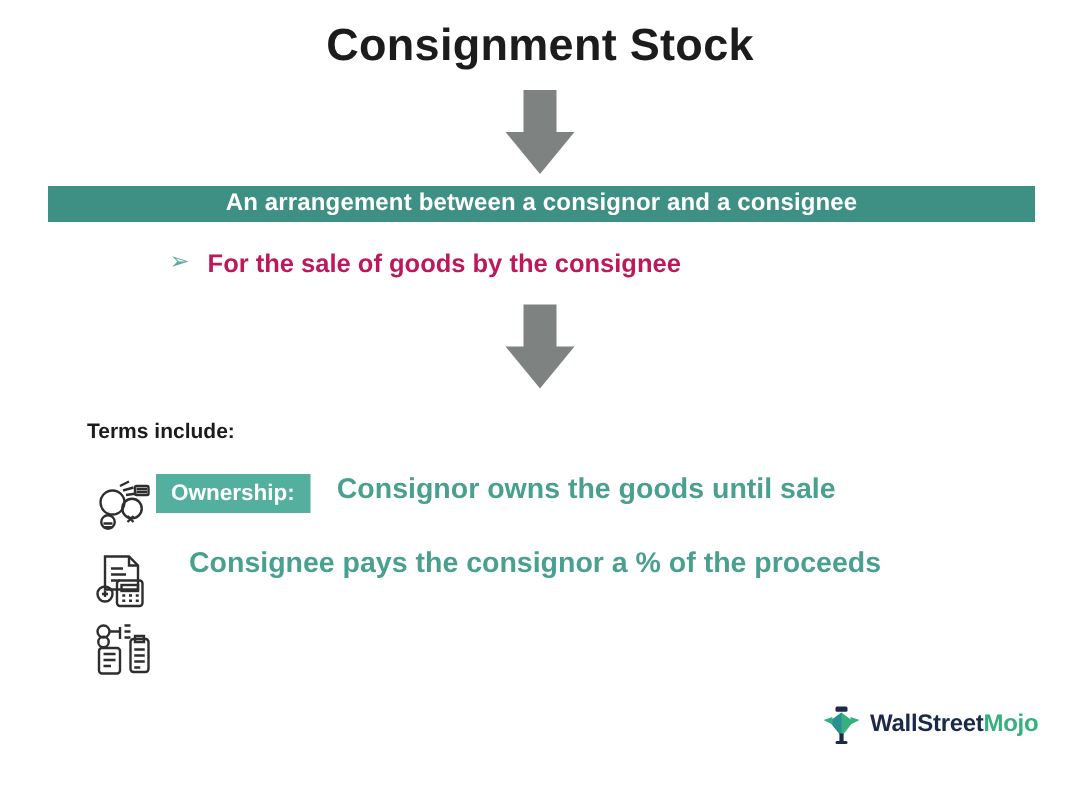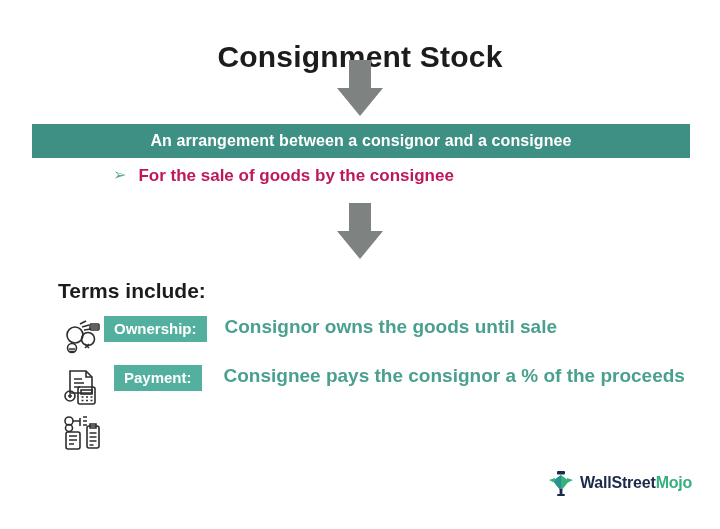--- a/index.html
+++ b/index.html
@@ -25,21 +25,20 @@
   .title {
     position: absolute;
     top: 14px;
     left: 0;
     width: 720px;
     text-align: center;
     font-size: 30px;
     font-weight: bold;
     color: #1c1c1c;
     letter-spacing: 0.2px;
-    margin-top: 26px;
   }
 
   
   .arrow {
     position: absolute;
     width: 46px;
     height: 56px;
   }
   .arrow .shaft {
     position: absolute;
@@ -61,21 +60,21 @@
   }
   #arrow-1 { left: 337px; top: 60px; }
   #arrow-2 { left: 337px; top: 203px; }
 
   
   .banner {
     position: absolute;
     left: 32px;
     top: 124px;
     width: 658px;
-    height: 34px;
+    height: 24px;
     background: #3f9084;
     display: flex;
     align-items: center;
     justify-content: center;
     box-sizing: border-box;
   }
   .banner-text {
     color: #ffffff;
     font-size: 16px;
     font-weight: bold;
@@ -101,21 +100,21 @@
     color: #be185d;
     font-size: 17px;
     font-weight: bold;
   }
 
   
   .terms-heading {
     position: absolute;
     left: 58px;
     top: 279px;
-    font-size: 21px;
+    font-size: 14px;
     font-weight: bold;
     color: #1c1c1c;
   }
 
   
   .term-row {
     position: absolute;
     display: flex;
     align-items: flex-start;
   }
@@ -224,21 +223,20 @@
         <path d="M9 4 h16 l6 6 v16 h-22 z"></path>
         <path d="M25 4 v6 h6"></path>
         <path d="M13 12 h8 M13 16 h10 M13 20 h6"></path>
         <rect x="17" y="20" width="17" height="17" rx="2"></rect>
         <rect x="20" y="23" width="11" height="4"></rect>
         <path d="M20.5 30 h2 M25 30 h2 M29.5 30 h2 M20.5 33.5 h2 M25 33.5 h2 M29.5 33.5 h2"></path>
         <circle cx="9" cy="29" r="5"></circle>
         <path d="M7 29 h4 M9 27 v4"></path>
       </svg>
     </span>
-    <span class="term-label">Payment:</span>
     <span class="term-desc">Consignee pays the consignor a % of the proceeds</span>
   </div>
 
   <div class="term-row" id="term-row-2">
     <span class="term-icon">
       <svg width="40" height="40" viewBox="0 0 40 40" fill="none" stroke="#2e2e2e" stroke-width="1.6">
         <circle cx="8" cy="7" r="4"></circle>
         <path d="M12 7 h7 M19 4 v8"></path>
         <path d="M22 3 h4 M22 7 h4 M22 11 h4"></path>
         <rect x="26" y="12" width="12" height="22" rx="2"></rect>

